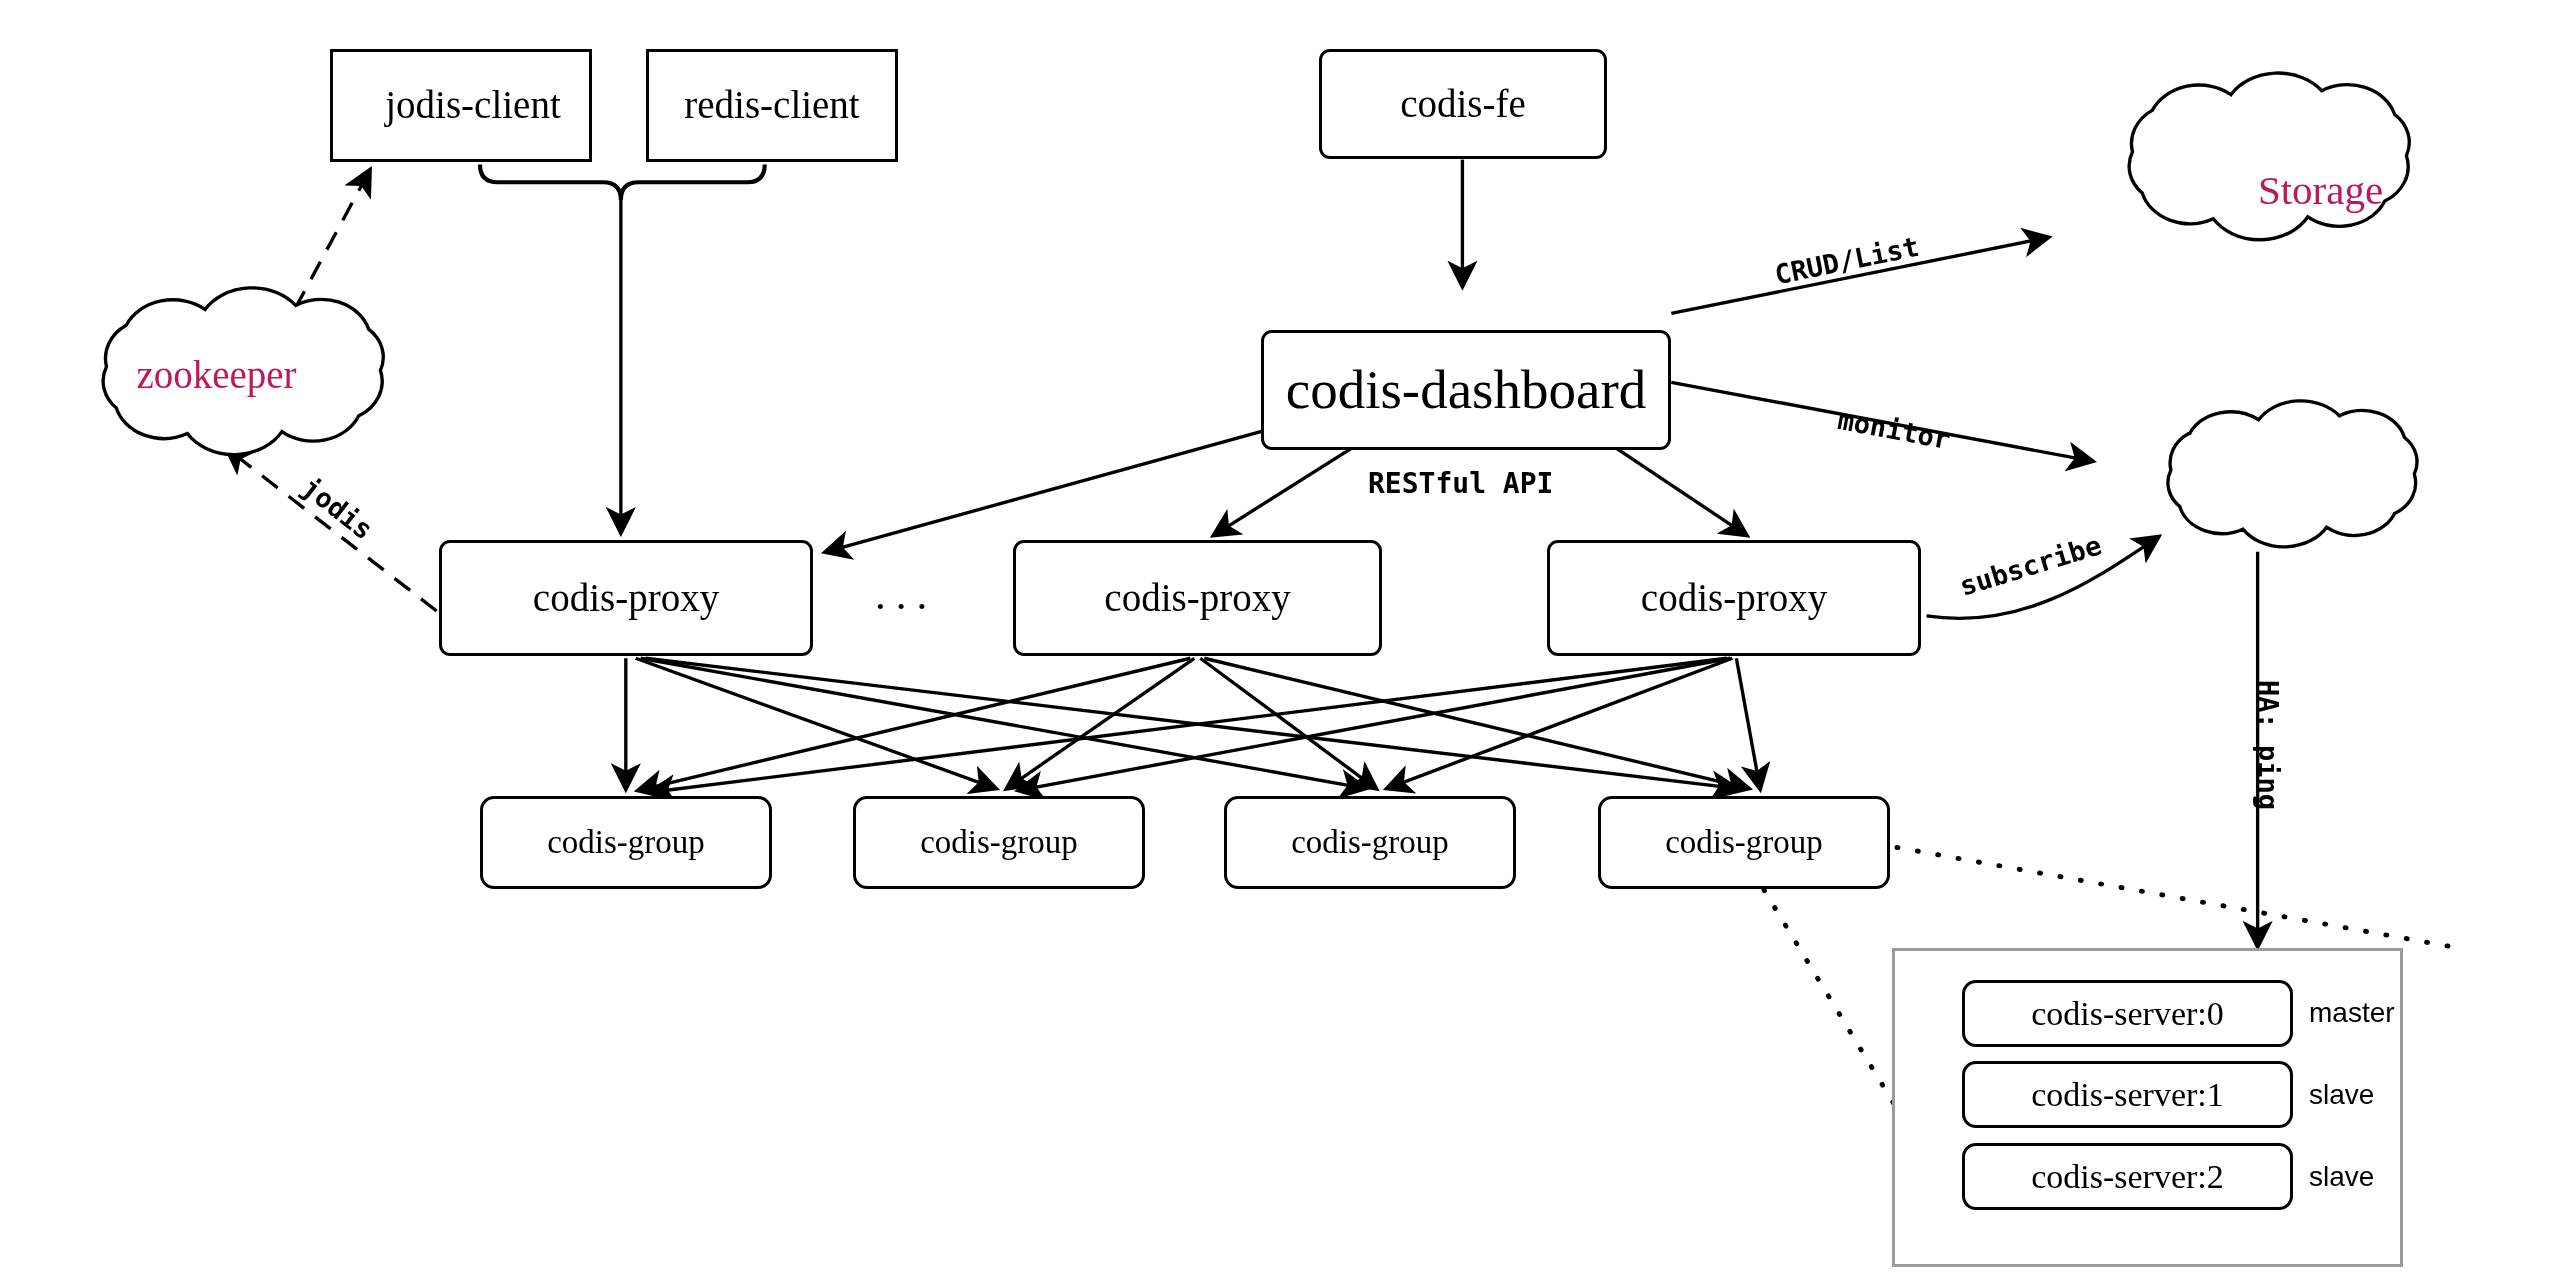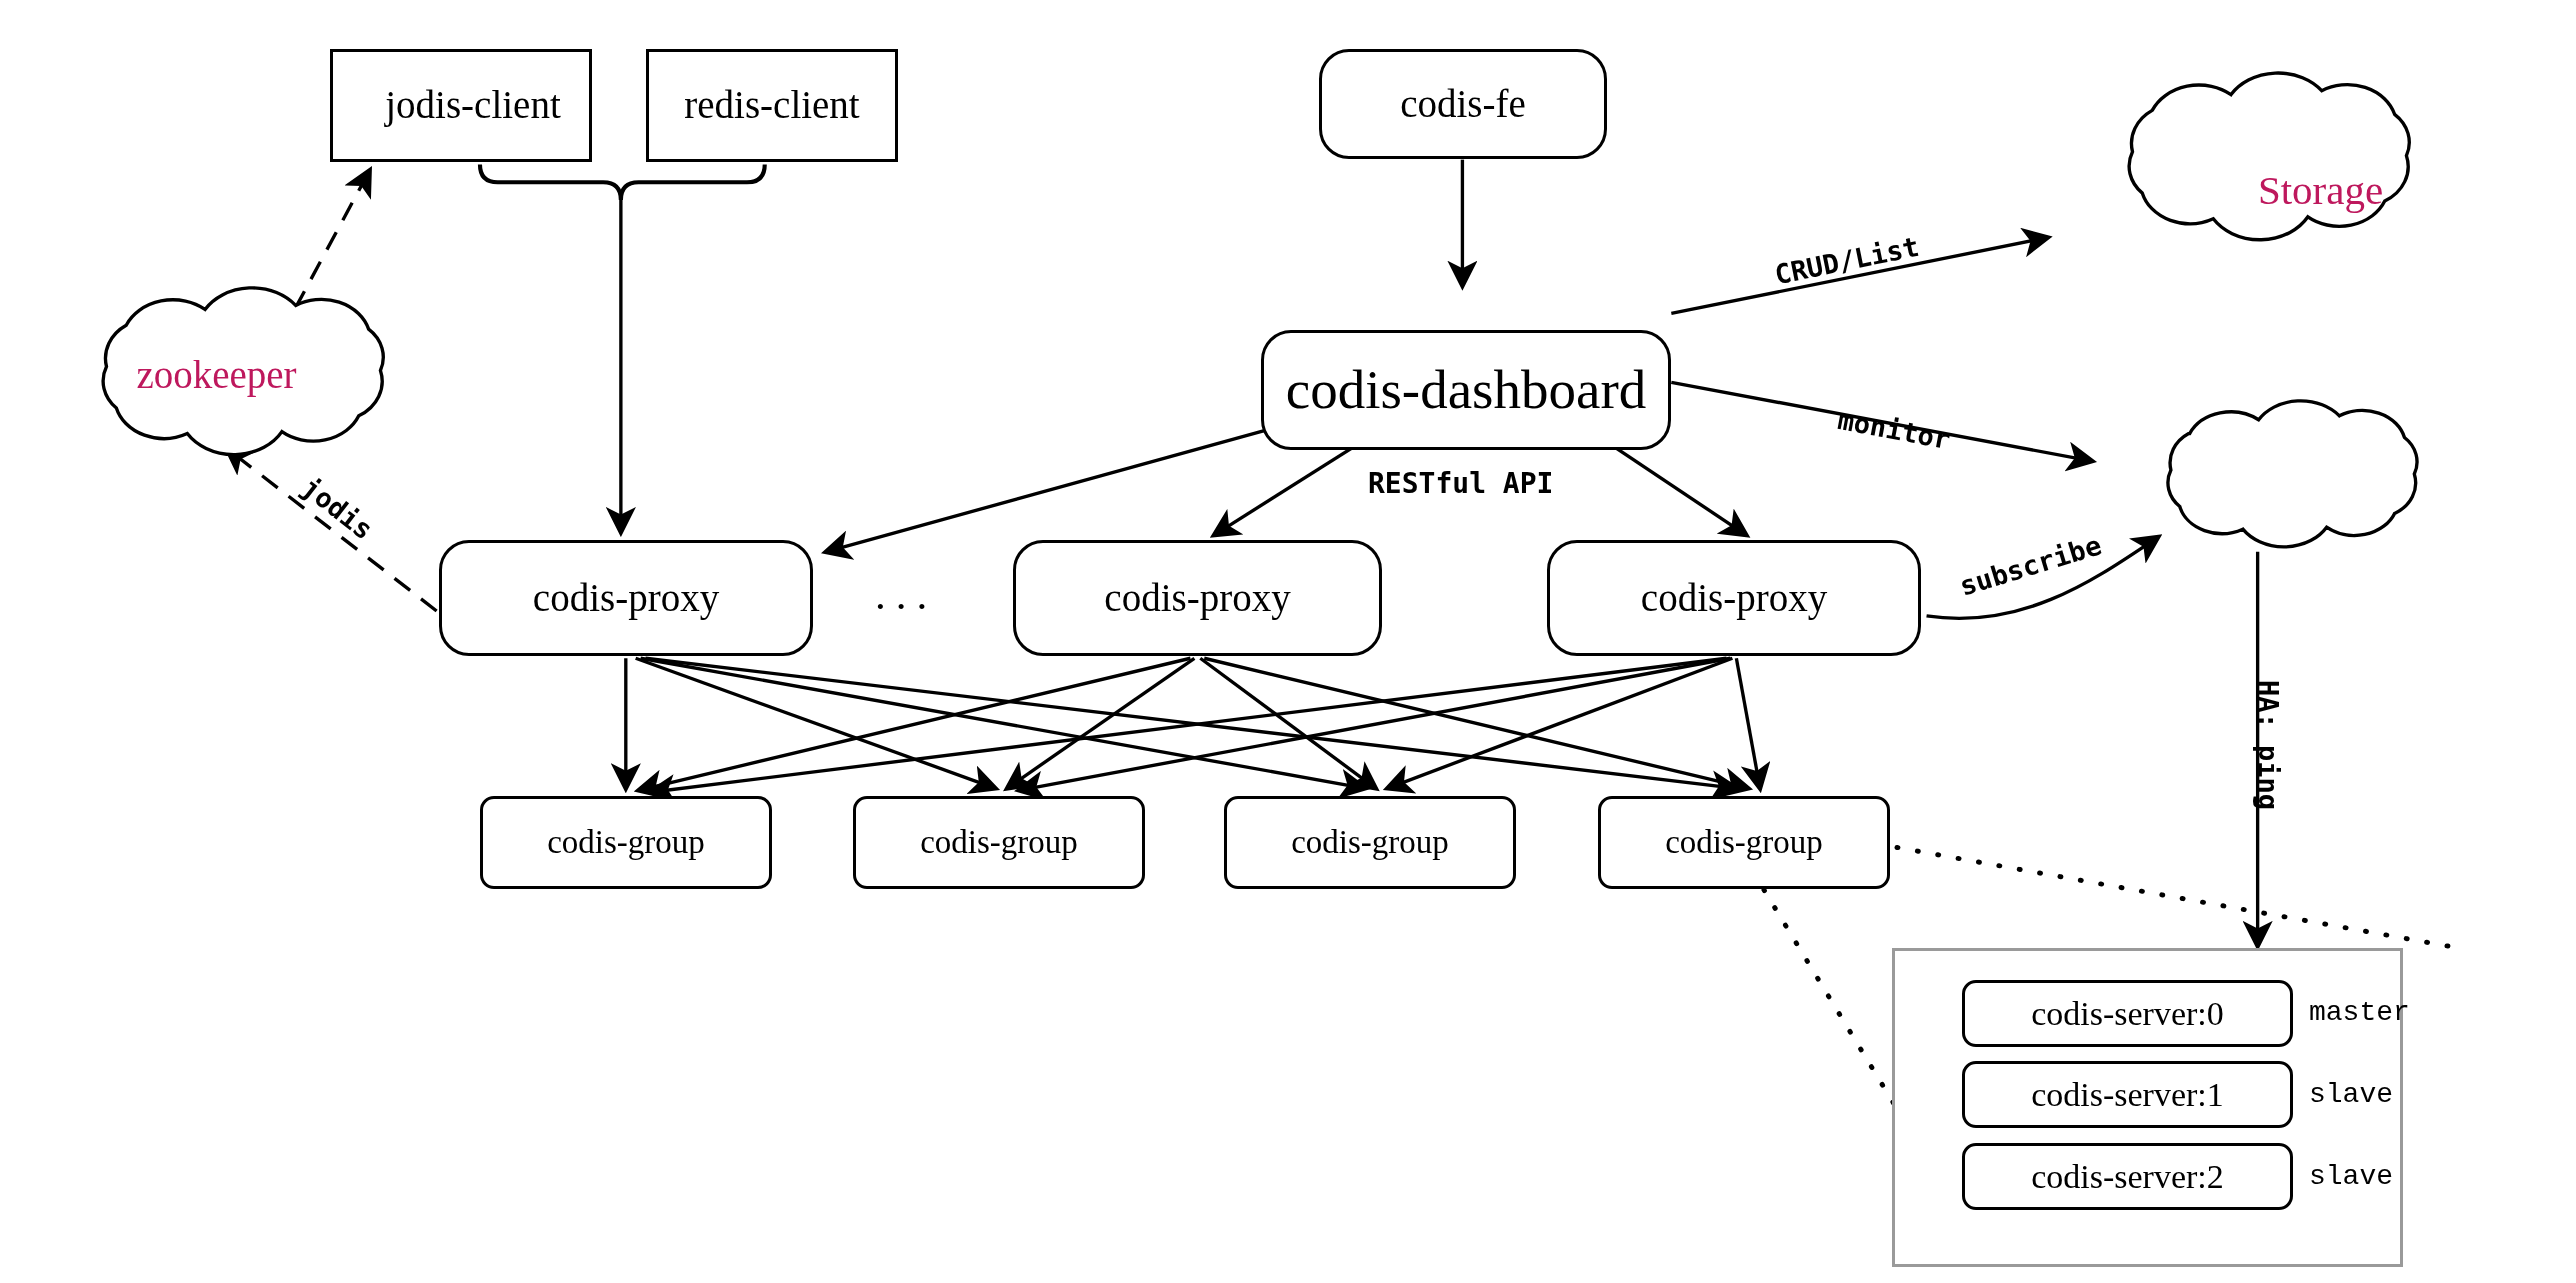--- a/index.html
+++ b/index.html
@@ -33,21 +33,21 @@
     color: #000000;
     text-align: center;
     line-height: 1.1;
   }
   .rect-sharp {
     border: 3px solid #000000;
     border-radius: 0;
   }
   .rect-round {
     border: 3px solid #000000;
-    border-radius: 30px;
+    border-radius: 11px;
   }
   .rect-round-sm {
     border: 3px solid #000000;
     border-radius: 14px;
   }
   .panel {
     position: absolute;
     box-sizing: border-box;
     border: 3px solid #9a9a9a;
     background: #ffffff;
@@ -65,21 +65,21 @@
     position: absolute;
     color: #000000;
     white-space: nowrap;
     font-family: "DejaVu Sans Mono", "Liberation Mono", monospace;
     font-weight: bold;
   }
   .plain-label {
     position: absolute;
     color: #000000;
     white-space: nowrap;
-    font-family: Liberation Mono, monospace;
+    font-family: Liberation Sans, sans-serif;
   }
   .ellipsis {
     position: absolute;
     color: #000000;
     letter-spacing: 10px;
     font-family: "Liberation Serif", "DejaVu Serif", serif;
   }
 </style>
 </head>
 <body>

